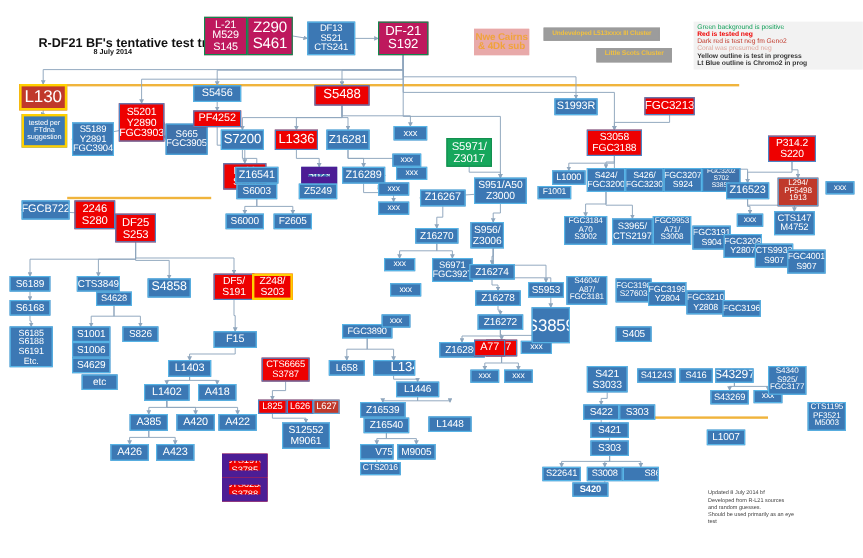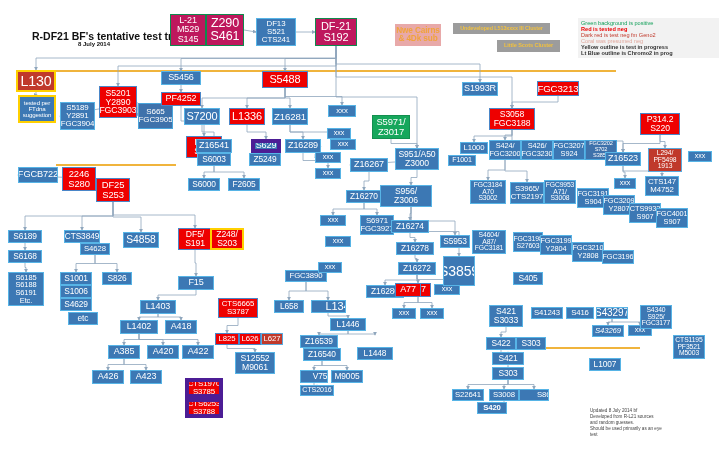--- a/index.html
+++ b/index.html
@@ -14,21 +14,21 @@
         white-space:pre-line;letter-spacing:-0.1px;}
   .blue{background:#3c78b4;border-color:#57b4e6;}
   .blue2{background:#3f72ab;border-color:#49a5dc;}
   .red{background:#ee0000;border-color:#4a86c8;color:#ffffff;}
   .dkred{background:#c0392b;border-color:#5aa9dd;}
   .green{background:#be185d;border-color:#0f8a4d;}
   .green2{background:#16a75c;border-color:#138f4f;}
   .gray{background:#9c9c9c;border-color:#9c9c9c;color:#f0c040;}
   .pinkbox{background:#e8a9a9;border-color:#e8a9a9;color:#f0a33c;}
   .ylw-out{border:2px solid #ffd000;}
-  .lblue-out{border:4px solid #4c1d95;}
+  .lblue-out{border:6px solid #4c1d95;}
   .title{position:absolute;font-weight:bold;color:#111;}
   .legend{position:absolute;}
   .legend div{white-space:nowrap;}
   .footer{position:absolute;color:#444;line-height:1.32;}
   .hline{position:absolute;background:#f0b43c;height:1.5px;}
 </style>
 </head>
 <body>
 
 <div id="canvas">
@@ -243,21 +243,21 @@
 Z3017</div>
       <div class="node blue" style="left: 395px; top: 148px; width: 44px; height: 22px; font-size: 8.63px;">S951/A50
 Z3000</div>
       <div class="node blue" style="left: 350px; top: 158px; width: 38px; height: 14px; font-size: 9.03px;">Z16267</div>
       <div class="node blue" style="left: 327px; top: 128px; width: 24px; height: 11px; font-size: 7.1px;">xxx</div>
       <div class="node blue" style="left: 346px; top: 190px; width: 36px; height: 13px; font-size: 8.39px;">Z16270</div>
       <div class="node blue" style="left: 360px; top: 215px; width: 34px; height: 20px; font-size: 7.83px;">S6971
 FGC3927</div>
       <div class="node blue" style="left: 320px; top: 215px; width: 26px; height: 11px; font-size: 7.1px;">xxx</div>
       <div class="node blue" style="left: 325px; top: 236px; width: 26px; height: 11px; font-size: 7.1px;">xxx</div>
-      <div class="node blue" style="left: 380px; top: 185px; width: 52px; height: 22px; font-size: 8.63px;">S956/
+      <div class="node blue" style="left: 392px; top: 185px; width: 28px; height: 22px; font-size: 8.63px;">S956/
 Z3006</div>
       <div class="node blue" style="left: 391px; top: 220px; width: 38px; height: 13px; font-size: 8.39px;">Z16274</div>
       <div class="node blue" style="left: 396px; top: 242px; width: 38px; height: 13px; font-size: 8.39px;">Z16278</div>
       <div class="node blue" style="left: 398px; top: 262px; width: 38px; height: 13px; font-size: 8.39px;">Z16272</div>
       <div class="node blue" style="left: 366px; top: 285px; width: 38px; height: 13px; font-size: 8.39px;">Z16280</div>
       <div class="node red" style="left: 405px; top: 283px; width: 26px; height: 14px; font-size: 9.03px;">A77</div>
       <div class="node blue" style="left: 434px; top: 284px; width: 26px; height: 11px; font-size: 7.1px;">xxx</div>
       <div class="node blue" style="left: 392px; top: 308px; width: 24px; height: 11px; font-size: 7.1px;">xxx</div>
       <div class="node blue" style="left: 420px; top: 308px; width: 24px; height: 11px; font-size: 7.1px;">xxx</div>
       <div class="node blue" style="left: 318px; top: 262px; width: 24px; height: 11px; font-size: 7.1px;">xxx</div>
@@ -314,21 +314,21 @@
       <div class="node blue" style="left: 572px; top: 242px; width: 32px; height: 20px; font-size: 7.37px;">FGC3210
 Y2808</div>
       <div class="node blue" style="left: 602px; top: 250px; width: 32px; height: 14px; font-size: 7.37px;">FGC3196</div>
       <div class="node blue" style="left: 513px; top: 272px; width: 30px; height: 13px; font-size: 8.39px;">S405</div>
       <div class="node red" style="left: 395px; top: 283px; width: 26px; height: 14px; font-size: 9.03px;">A77</div>
       <div class="node blue" style="left: 489px; top: 305px; width: 34px; height: 22px; font-size: 8.63px;">S421
 S3033</div>
       <div class="node blue" style="left: 531px; top: 307px; width: 32px; height: 12px; font-size: 7.74px;">S41243</div>
       <div class="node blue" style="left: 566px; top: 307px; width: 28px; height: 12px; font-size: 7.74px;">S416</div>
       <div class="node blue" style="left: 596px; top: 307px; width: 32px; height: 12px; font-size: 10px;">S43297</div>
-      <div class="node blue" style="left: 592px; top: 325px; width: 32px; height: 12px; font-size: 7.74px; font-style: italic;">S43269</div>
+      <div class="node blue" style="left: 592px; top: 325px; width: 32px; height: 12px; font-size: 7.74px;">S43269</div>
       <div class="node blue" style="left: 628px; top: 325px; width: 24px; height: 11px; font-size: 7.1px;">xxx</div>
       <div class="node blue" style="left: 486px; top: 337px; width: 30px; height: 13px; font-size: 8.39px;">S422</div>
       <div class="node blue" style="left: 516px; top: 337px; width: 30px; height: 13px; font-size: 8.39px;">S303</div>
       <div class="node blue" style="left: 492px; top: 352px; width: 32px; height: 13px; font-size: 8.39px;">S421</div>
       <div class="node blue" style="left: 492px; top: 367px; width: 32px; height: 13px; font-size: 8.39px;">S303</div>
       <div class="node blue" style="left: 452px; top: 389px; width: 32px; height: 12px; font-size: 7.74px;">S22641</div>
       <div class="node blue" style="left: 489px; top: 389px; width: 30px; height: 12px; font-size: 7.74px;">S3008</div>
       <div class="node blue" style="left: 519px; top: 389px; width: 30px; height: 12px; font-size: 7.74px; padding-left: 28px;">S8619</div>
       <div class="node blue" style="left: 477px; top: 402px; width: 30px; height: 12px; font-size: 7.74px; font-weight: bold;">S420</div>
       <div class="node blue" style="left: 589px; top: 358px; width: 32px; height: 13px; font-size: 8.39px;">L1007</div>

